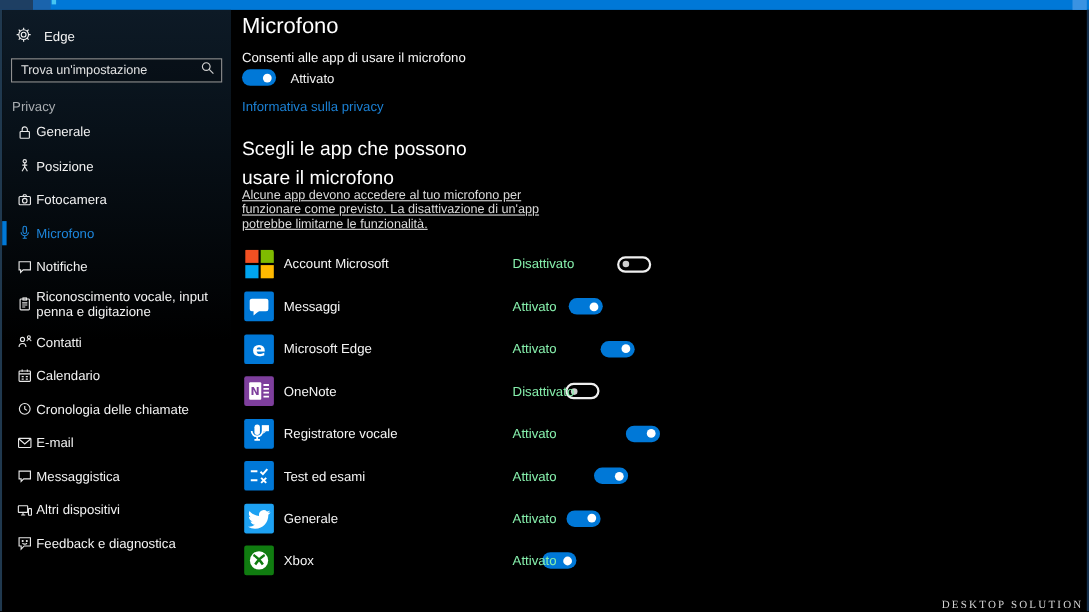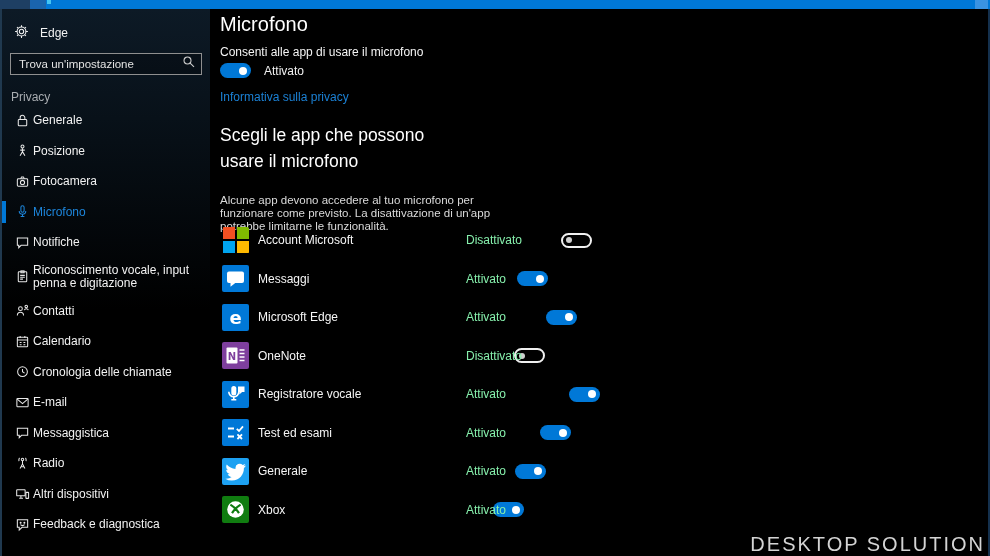--- a/index.html
+++ b/index.html
@@ -34,22 +34,22 @@
   .nav-item.selected .nicon{color:#1d86dc;}
   .nav-item.selected::before{content:"";position:absolute;left:0;top:4px;bottom:4px;width:4px;background:#0078d7;}
   .nav svg{display:block;}
   
   .page-title{position:absolute;left:220px;top:13px;font-size:20px;font-weight:400;}
   .master-label{position:absolute;left:220px;top:45px;font-size:12px;color:#f5f5f5;}
   .master-row{position:absolute;left:220px;top:63px;display:flex;align-items:center;gap:13px;}
   .privacy-link{position:absolute;left:220px;top:90px;font-size:12px;color:#1b80d4;cursor:pointer;}
   .apps-heading{position:absolute;left:220px;top:122px;width:252px;font-size:17.5px;
     line-height:26px;font-weight:400;color:#fff;}
-  .apps-desc{position:absolute;left:220px;top:194px;width:300px;font-size:11.5px;
-    line-height:13px;color:#dadada;}
+  .apps-desc{position:absolute;left:220px;top:172px;width:300px;font-size:11.5px;
+    line-height:13px;color:#dadada;text-decoration:underline;}
   .apps-list{position:absolute;left:220px;top:221px;width:560px;}
   .app-row{position:relative;height:38.5px;display:flex;align-items:center;}
   .app-icon{width:27px;height:27px;margin-left:2px;margin-right:9px;flex:none;border-radius:2px;
     display:flex;align-items:center;justify-content:center;overflow:hidden;}
   .app-name{font-size:12px;color:#f5f5f5;}
   .app-toggle{position:absolute;left:208px;}
   .app-state{position:absolute;left:246px;font-size:12px;color:#86efac;}
   
   .tgl{width:31px;height:15px;border-radius:8px;position:relative;box-sizing:border-box;cursor:pointer;flex:none;}
   .tgl.on{background:#0078d7;}
@@ -58,22 +58,22 @@
   .tgl.off::after{content:"";position:absolute;left:3px;top:2.5px;width:6px;height:6px;border-radius:50%;background:#cfcfcf;}
   .tgl-label{font-size:12px;color:#f0f0f0;}
   
   .tile-blue{background:#0078d7;}
   .tile-twitter{background:#1da1f2;}
   .tile-xbox{background:#107c10;}
   .tile-onenote{background:#7e3f9d;}
   .ms-grid{display:grid;grid-template-columns:12px 12px;grid-template-rows:12px 12px;gap:2px;}
   .ms-grid span{display:block;}
   .ms-r{background:#f25022;} .ms-g{background:#7fba00;} .ms-b{background:#00a4ef;} .ms-y{background:#ffb900;}
-  .watermark{position:absolute;right:5px;bottom:0;font-family:Liberation Sans, sans-serif;
-    font-size:20px;letter-spacing:2px;color:#d4d4d4;}
+  .watermark{position:absolute;right:5px;bottom:0;font-family:Liberation Serif, serif;
+    font-size:10px;letter-spacing:2px;color:#d4d4d4;}
 </style>
 </head>
 <body>
 
 <div class="window">
 
   <div class="titlebar">
     <div class="tb-dark"></div>
     <div class="tb-mid"></div>
     <div class="tb-tick"></div>
@@ -215,30 +215,20 @@
 
       <div class="nav-item">
         <span class="nicon">
           <svg width="15" height="15" viewBox="0 0 16 16" fill="none" stroke="currentColor" stroke-width="1.1">
             <path d="M2.5 3.5h11v7.5h-6.5l-2.5 2.5v-2.5h-2z"></path>
           </svg>
         </span>
         <span class="nav-label">Messaggistica</span>
       </div>
 
-      <div class="nav-item">
-        <span class="nicon">
-          <svg width="15" height="15" viewBox="0 0 16 16" fill="none" stroke="currentColor" stroke-width="1.1">
-            <circle cx="8" cy="3.8" r="1.3"></circle>
-              <path d="M8 5.2v3.2M8 8.4l-2.6 5M8 8.4l2.6 5M5.9 11.4h4.2"></path>
-            <path d="M4.8 2a4.6 4.6 0 0 0-.6 3.4M11.2 2a4.6 4.6 0 0 1 .6 3.4"></path>
-          </svg>
-        </span>
-        <span class="nav-label">Radio</span>
-      </div>
 
       <div class="nav-item">
         <span class="nicon">
           <svg width="15" height="15" viewBox="0 0 16 16" fill="none" stroke="currentColor" stroke-width="1.1">
             <rect x="1.8" y="4" width="9" height="6.5" rx="0.5"></rect>
               <path d="M4.5 13h4M6.3 10.5V13"></path>
             <rect x="11.6" y="6.8" width="2.9" height="6.4" rx="0.5"></rect>
           </svg>
         </span>
         <span class="nav-label">Altri dispositivi</span>

